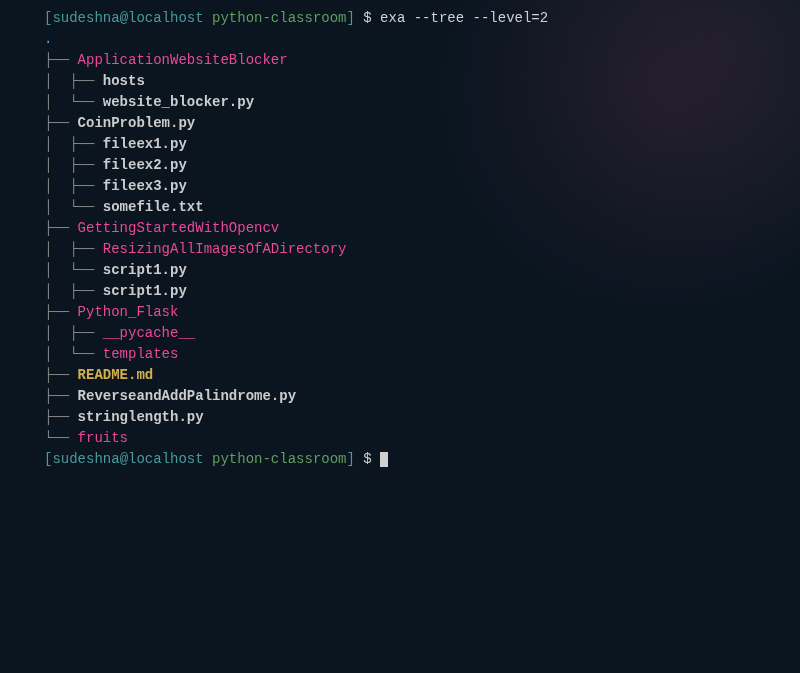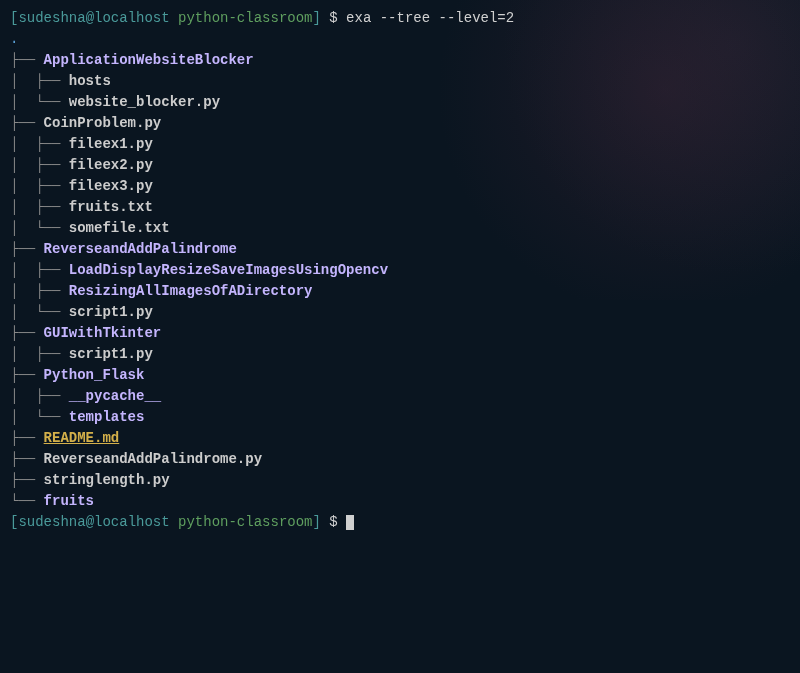--- a/index.html
+++ b/index.html
@@ -17,31 +17,31 @@
     }
     body::before {
       content: '';
       position: absolute;
       top: 0; right: 0;
       width: 450px; height: 300px;
       background: radial-gradient(circle at 70% 30%, rgba(80,40,60,0.3) 0%, transparent 60%),
                   radial-gradient(circle at 85% 15%, rgba(60,50,70,0.25) 0%, transparent 50%);
       pointer-events: none;
     }
-    .line { white-space: pre; position: relative; z-index: 1; }
+    .line { white-space: pre; position: relative; z-index: 1; margin-left: 34px; }
     .bracket { color: #4a9a9a; }
     .user { color: #4a9a9a; }
     .at { color: #4a9a9a; }
     .host { color: #4a9a9a; }
     .cwd { color: #5f9f5f; }
     .prompt-dollar { color: #d0d0d0; }
     .cmd { color: #d0d0d0; }
-    .dir { color: #c4b5fd; font-weight: bold; }
+    .dir { color: #ec4899; font-weight: normal; }
     .file { color: #cccccc; font-weight: bold; }
-    .readme { color: #d4b04a; text-decoration: underline; font-weight: bold; }
+    .readme { color: #d4b04a; font-weight: bold; }
     .dot { color: #5a9fd4; }
     .cursor {
       display: inline-block;
       width: 8px; height: 15px;
       background: #d0d0d0;
       vertical-align: text-bottom;
     }
     .tree-pipe { color: #888; }
   </style>
 </head>
@@ -52,27 +52,24 @@
 <div class="line"><span class="dot">.</span></div>
 
 <div id="tree-container">
     <div class="line"><span class="tree-pipe">├── </span><span class="dir">ApplicationWebsiteBlocker</span></div>
     <div class="line"><span class="tree-pipe">│  ├── </span><span class="file">hosts</span></div>
     <div class="line"><span class="tree-pipe">│  └── </span><span class="file">website_blocker.py</span></div>
     <div class="line"><span class="tree-pipe">├── </span><span class="file">CoinProblem.py</span></div>
     <div class="line"><span class="tree-pipe">│  ├── </span><span class="file">fileex1.py</span></div>
     <div class="line"><span class="tree-pipe">│  ├── </span><span class="file">fileex2.py</span></div>
     <div class="line"><span class="tree-pipe">│  ├── </span><span class="file">fileex3.py</span></div>
-    <div class="line"><span class="tree-pipe">│  ├── </span><span class="file">fruits.txt</span></div>
     <div class="line"><span class="tree-pipe">│  └── </span><span class="file">somefile.txt</span></div>
-    <div class="line"><span class="tree-pipe">├── </span><span class="dir">ReverseandAddPalindrome</span></div>
-    <div class="line"><span class="tree-pipe">│  ├── </span><span class="dir">LoadDisplayResizeSaveImagesUsingOpencv</span></div>
+    <div class="line"><span class="tree-pipe">├── </span><span class="dir">GettingStartedWithOpencv</span></div>
     <div class="line"><span class="tree-pipe">│  ├── </span><span class="dir">ResizingAllImagesOfADirectory</span></div>
     <div class="line"><span class="tree-pipe">│  └── </span><span class="file">script1.py</span></div>
-    <div class="line"><span class="tree-pipe">├── </span><span class="dir">GUIwithTkinter</span></div>
     <div class="line"><span class="tree-pipe">│  ├── </span><span class="file">script1.py</span></div>
     <div class="line"><span class="tree-pipe">├── </span><span class="dir">Python_Flask</span></div>
     <div class="line"><span class="tree-pipe">│  ├── </span><span class="dir">__pycache__</span></div>
     <div class="line"><span class="tree-pipe">│  └── </span><span class="dir">templates</span></div>
     <div class="line"><span class="tree-pipe">├── </span><span class="readme">README.md</span></div>
     <div class="line"><span class="tree-pipe">├── </span><span class="file">ReverseandAddPalindrome.py</span></div>
     <div class="line"><span class="tree-pipe">├── </span><span class="file">stringlength.py</span></div>
     <div class="line"><span class="tree-pipe">└── </span><span class="dir">fruits</span></div>
   </div>
 

